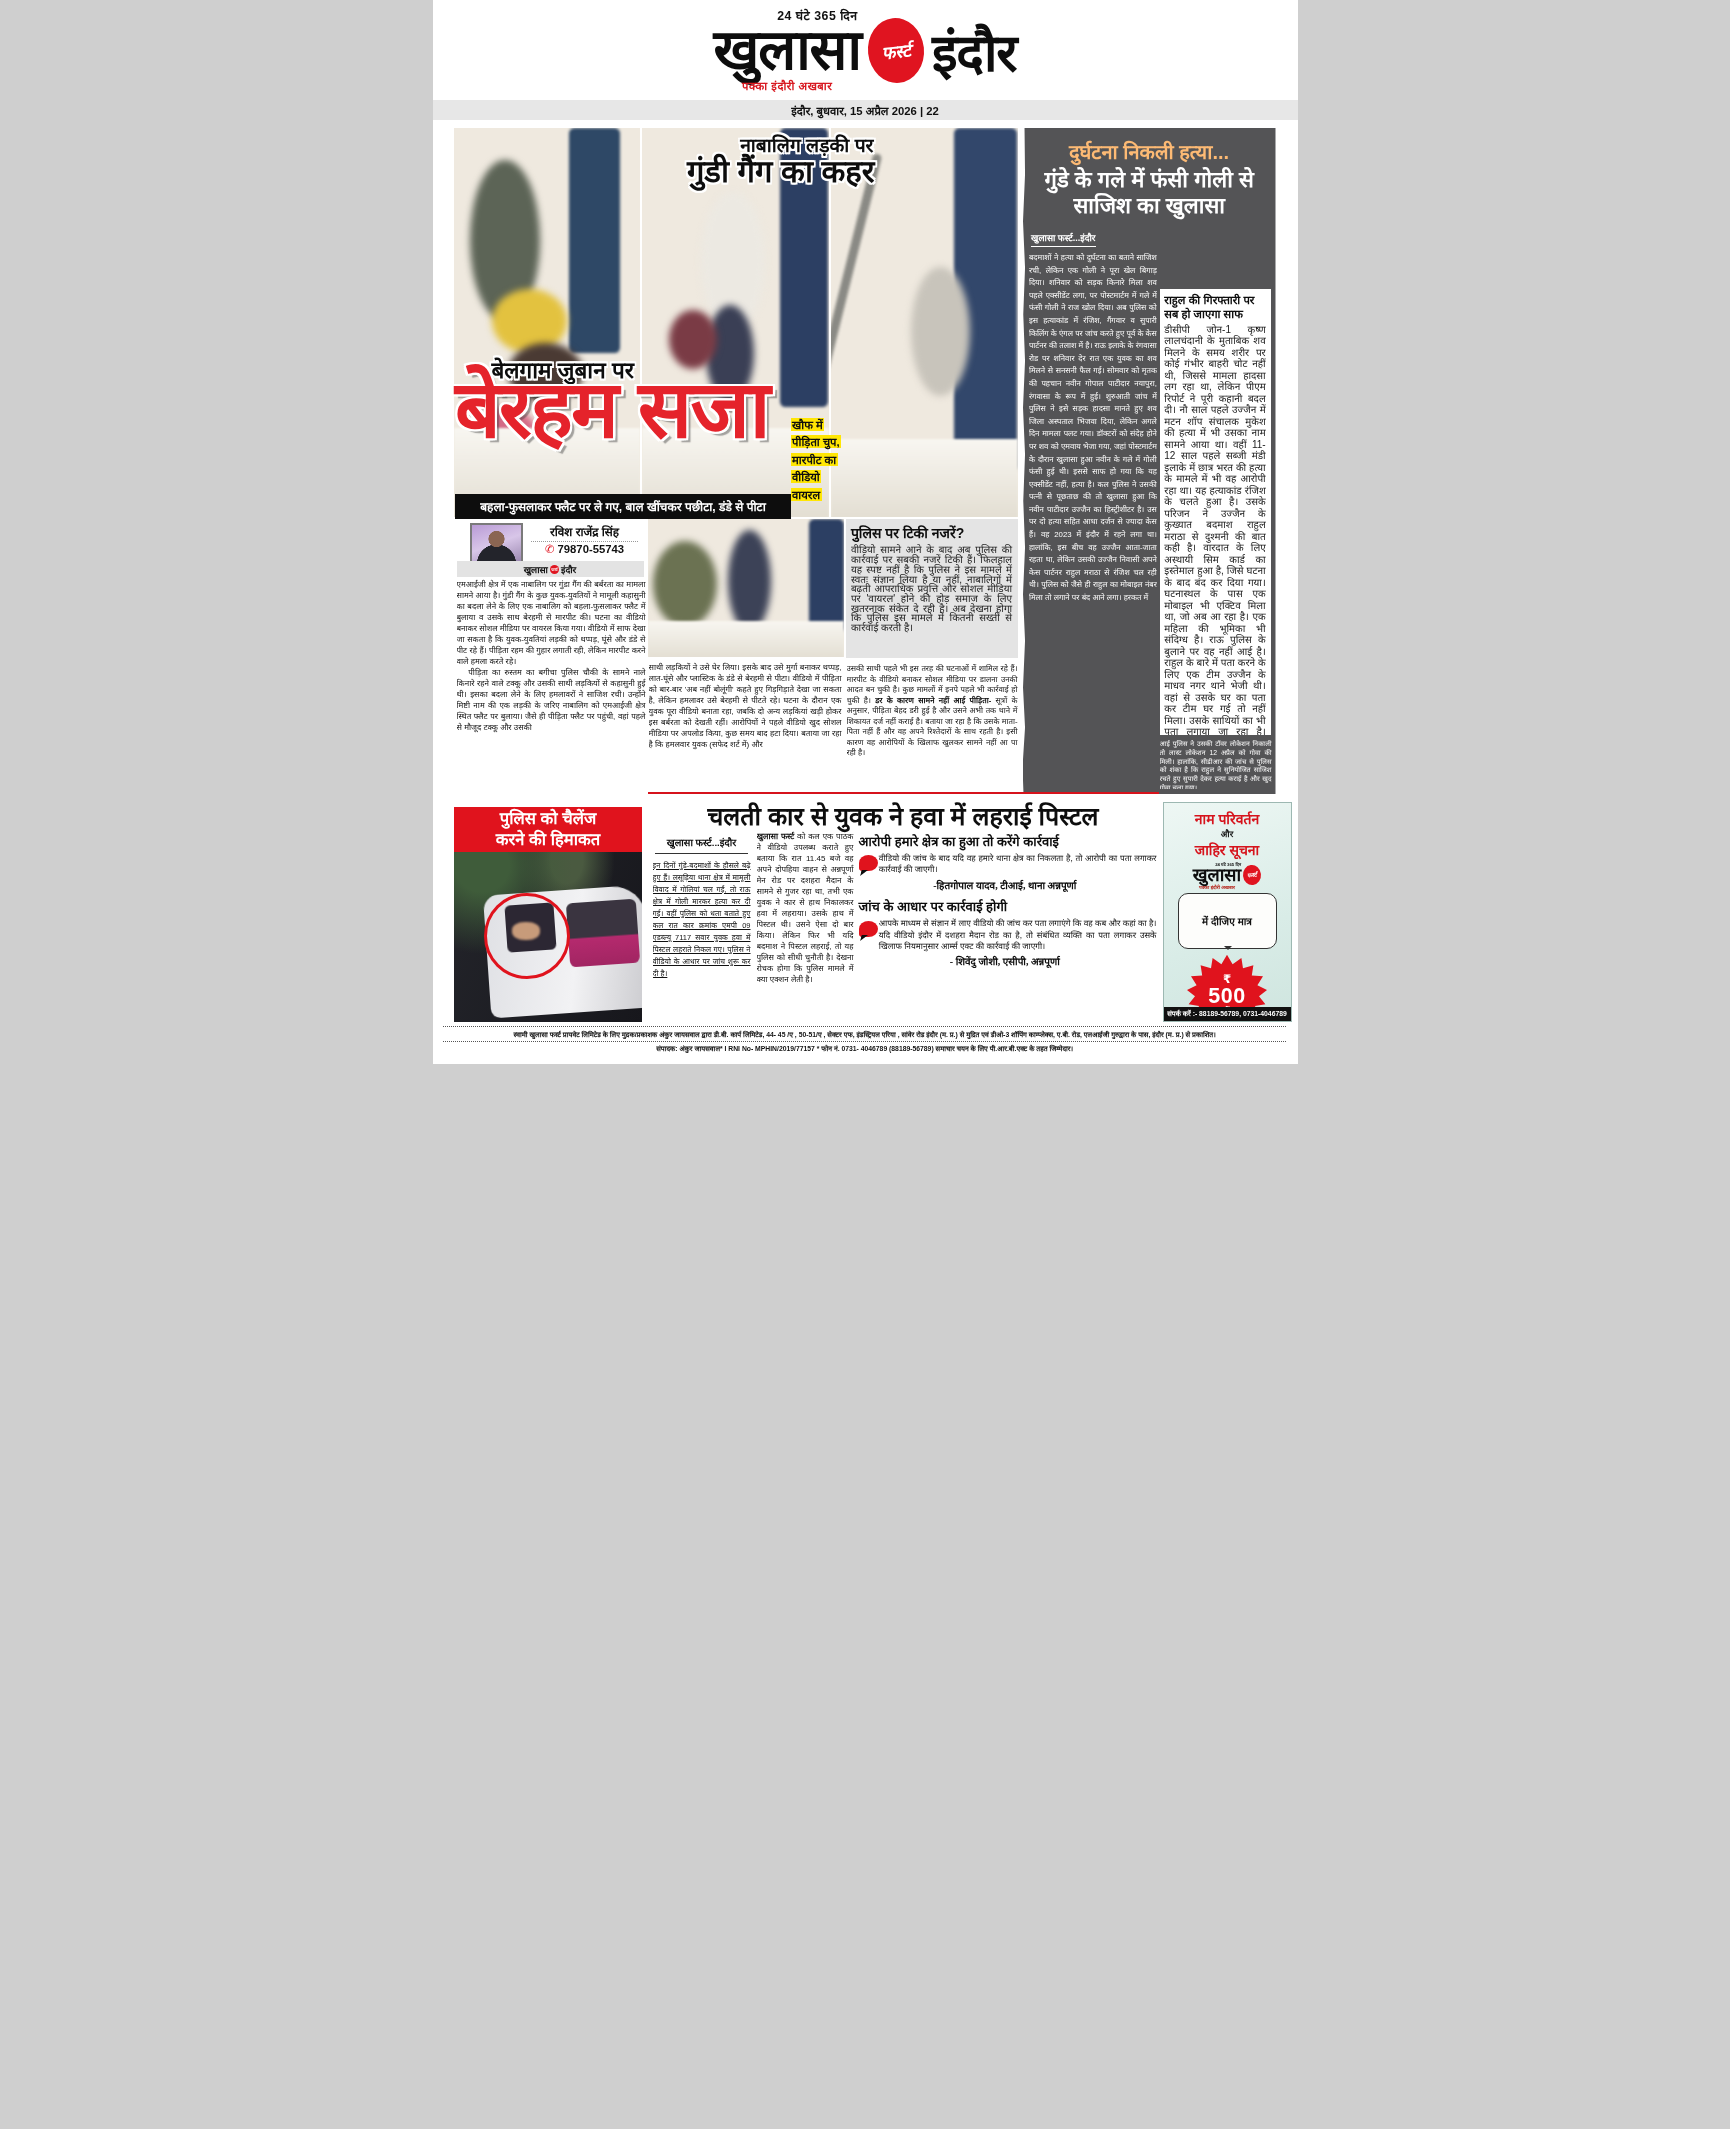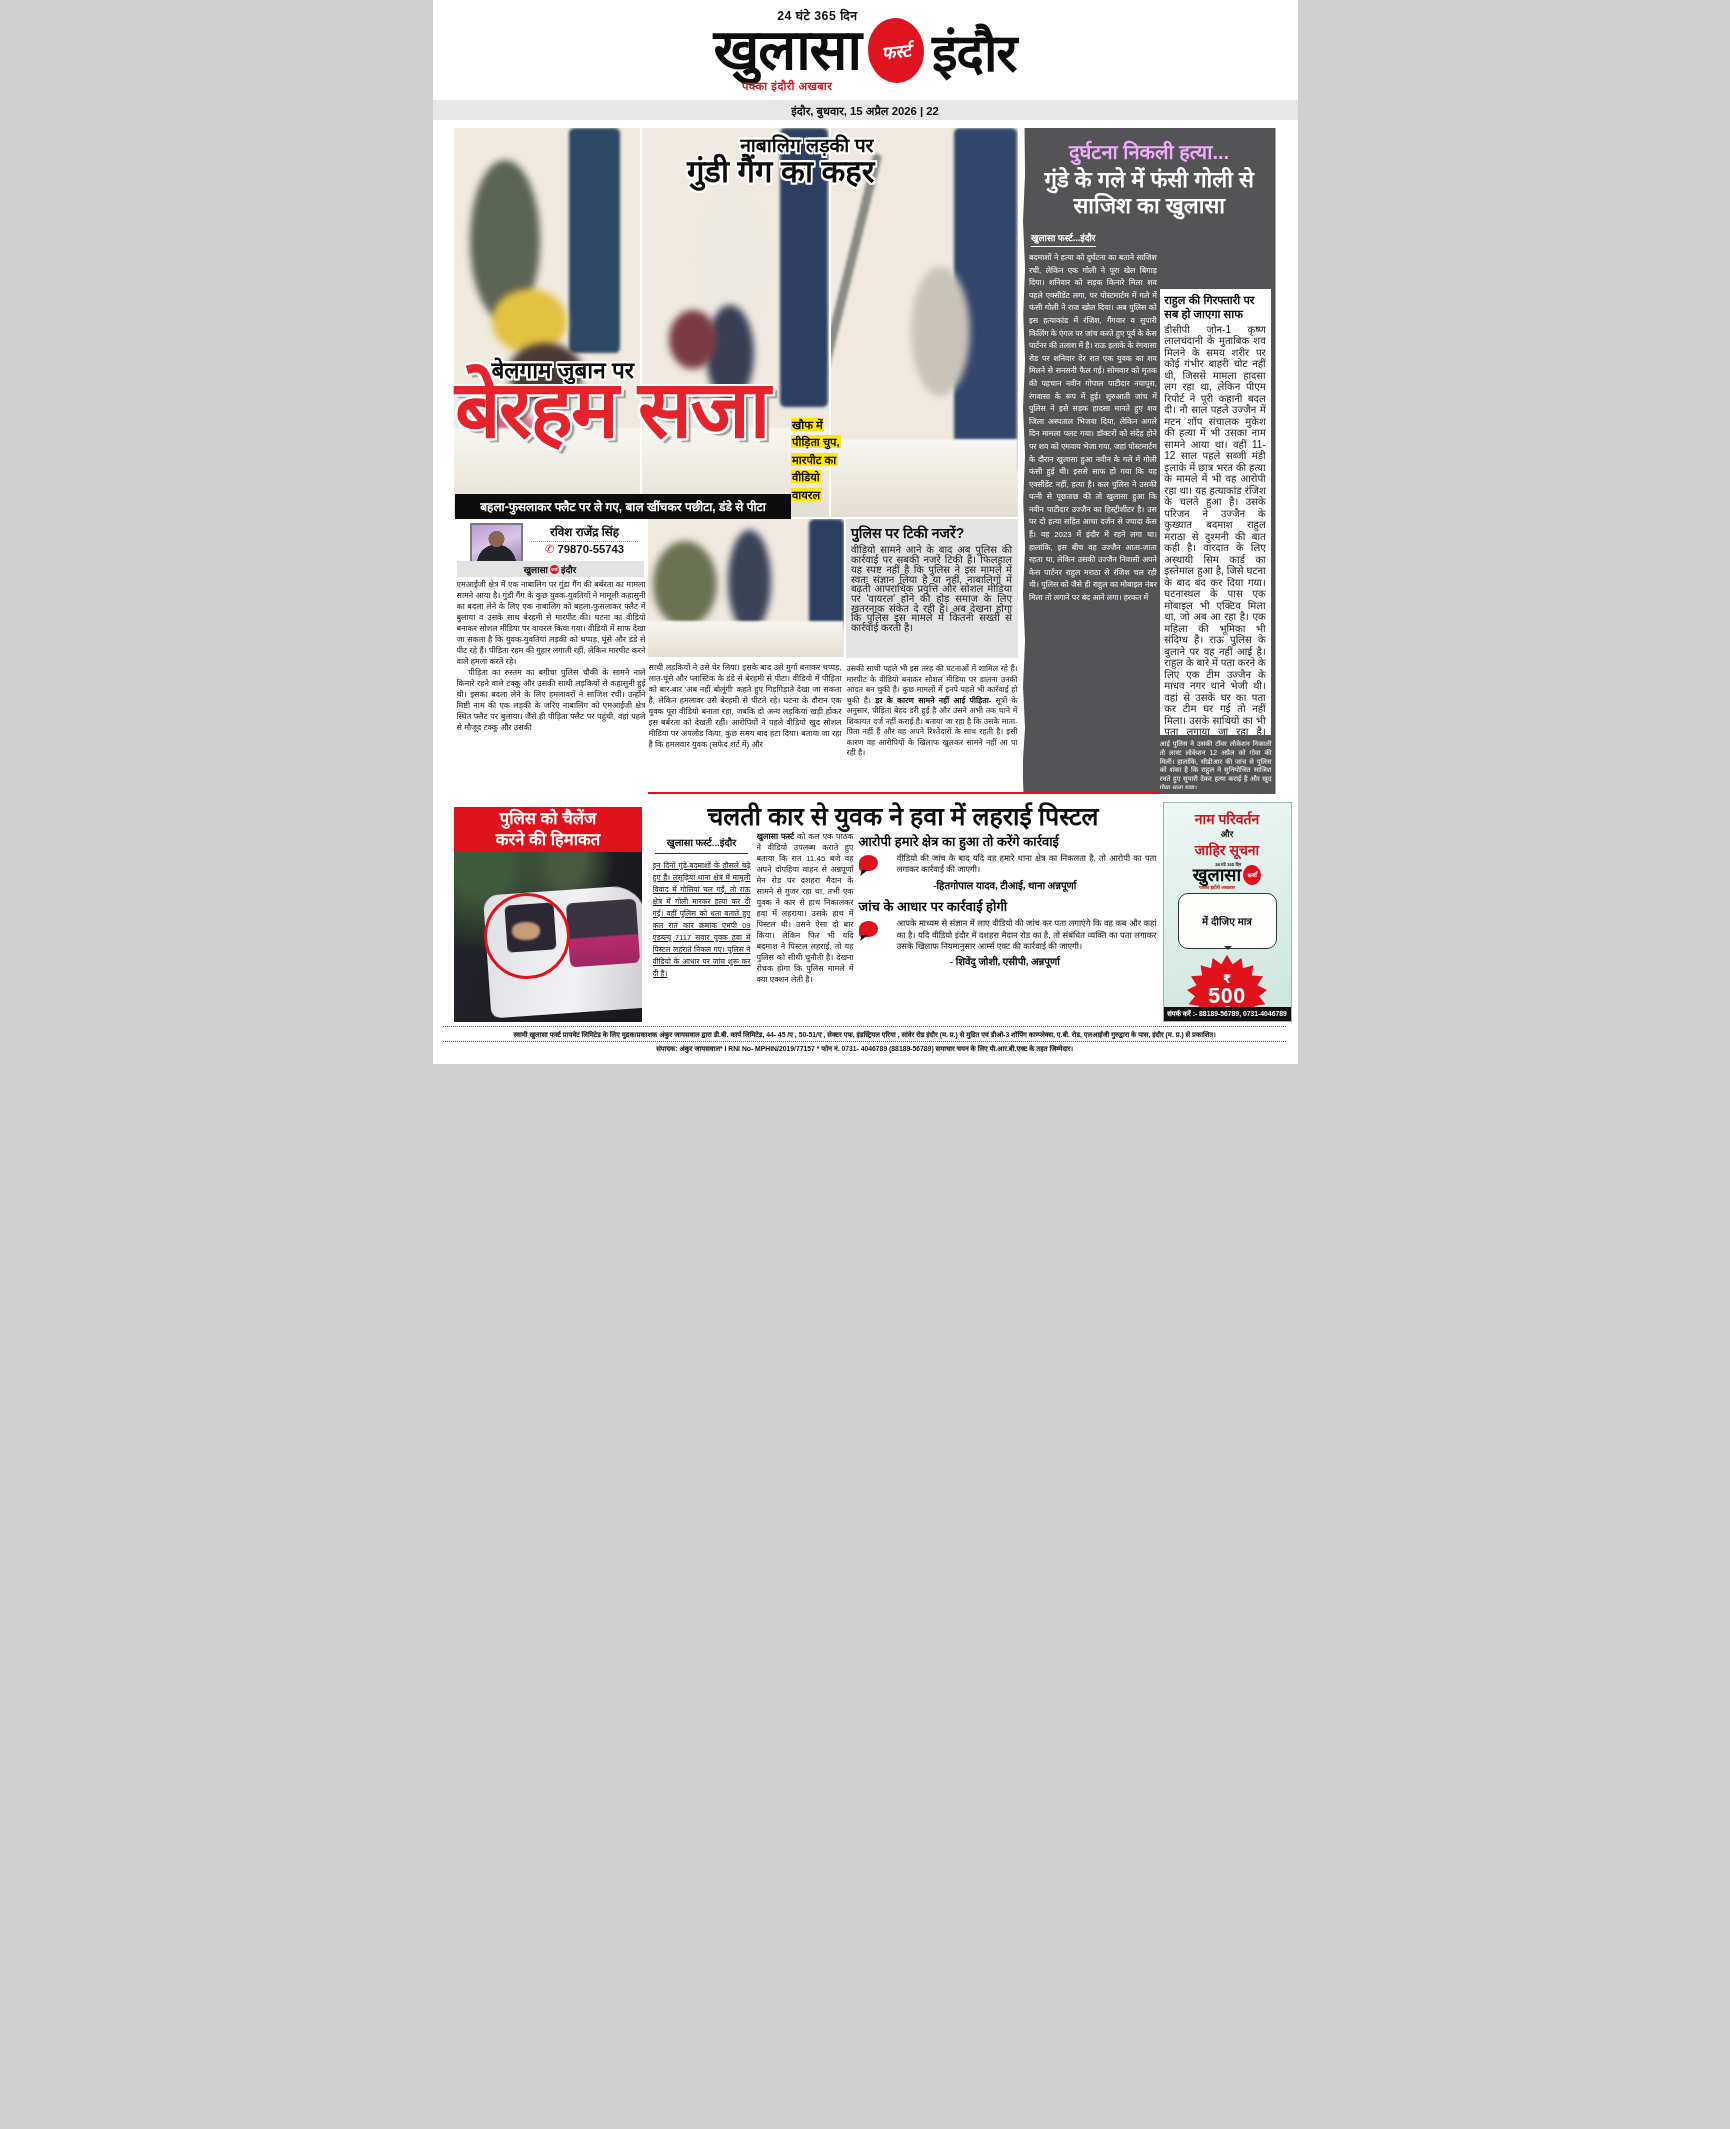--- a/index.html
+++ b/index.html
@@ -61,21 +61,21 @@
   .col3{left:414px;top:664px;width:171px;height:121px;font-size:7.8px;line-height:10.5px;}
   .indent{text-indent:11.8px;margin:0;}
   .noindent{margin:0;}
   .graybox{left:413px;top:519px;width:172px;height:139px;background:#e4e4e4;padding:4.3px 5.4px;box-sizing:border-box;}
   .graybox h3{margin:0 0 3.2px 0;font-size:14px;font-weight:900;color:#0d0d0d;}
   .graybox p{margin:0;font-size:10px;line-height:9.7px;color:#222;text-align:justify;}
 
   
   .darkbox{left:590px;top:128px;width:253px;height:666px;background:#545456;color:#fff;
     clip-path:polygon(0.8% 0,100% 0,100% 100%,0.4% 100%,0 96%,1% 90%,0.2% 84%,1% 77%,0.2% 70%,1% 63%,0.3% 56%,1% 49%,0.2% 42%,1% 35%,0.3% 28%,1% 21%,0.2% 14%,1% 7%);}
-  .d-kicker{position:absolute;left:0;top:9.7px;width:100%;text-align:center;font-size:20px;font-weight:900;color:#f0abfc;}
+  .d-kicker{position:absolute;left:0;top:9.7px;width:100%;text-align:center;font-size:20px;font-weight:900;color:#fdba74;}
   .d-head{position:absolute;left:3.2px;top:39px;width:247px;text-align:center;font-size:22px;line-height:1.18;font-weight:900;color:#fff;}
   .d-byline{position:absolute;left:8.6px;top:103px;font-size:9px;font-weight:700;border-bottom:1.1px solid #fff;padding-bottom:2.1px;}
   .d-col{position:absolute;left:6.4px;top:124px;width:128px;height:536px;font-size:7.8px;line-height:12.6px;text-align:justify;overflow:hidden;}
   .d-white{position:absolute;left:137px;top:161px;width:111px;height:446px;background:#fff;color:#1a1a1a;padding:4.3px 4.8px;box-sizing:border-box;overflow:hidden;}
   .d-white h3{margin:0 0 2.1px 0;font-size:11.3px;line-height:1.25;font-weight:900;color:#0d0d0d;}
   .d-white p{margin:0;font-size:10px;line-height:11.5px;text-align:justify;}
   .d-tail{position:absolute;left:137px;top:612px;width:112px;height:49px;font-size:6.8px;line-height:8.8px;text-align:justify;overflow:hidden;}
 
   
   .red-rule{left:215px;top:792px;width:511px;height:2.1px;background:#d6131c;}
@@ -90,21 +90,21 @@
   .car-rear{position:absolute;left:114px;top:49px;width:70px;height:64px;background:linear-gradient(#3a3440 55%,#b52a6e 56%,#a12562 100%);border-radius:6.4px;transform:rotate(-4deg);filter:blur(0.5px);}
   .car-hand{position:absolute;left:58px;top:70px;width:28px;height:18px;background:#c79b7a;border-radius:45%;filter:blur(1.1px);}
   .ring{position:absolute;left:30px;top:41px;width:80px;height:80px;border:3.8px solid #e0131d;border-radius:50%;}
   .b-byline{font-size:9.7px;font-weight:900;text-align:center;color:#0d0d0d;}
   .b-byline-rule{border-top:1.1px solid #333;margin:4.3px 2.1px 5.4px 2.1px;}
   .b-colA{left:220px;top:836px;width:98px;height:186px;}
   .b-colA .bodytxt,.b-colB .bodytxt{font-size:7.5px;line-height:12px;text-decoration:underline;}
   .b-colB{left:324px;top:831px;width:97px;height:185px;}
   .b-colC{left:426px;top:832px;width:298px;height:190px;}
   .qhead{font-size:13px;font-weight:900;color:#0d0d0d;margin:0 0 3.2px 0;}
-  .qrow{display:flex;gap:19px;margin-bottom:2.1px;}
+  .qrow{display:flex;gap:1px;margin-bottom:2.1px;}
   .qicon{flex:0 0 19.3px;width:19.3px;height:16px;background:#e0131d;border-radius:50% 50% 50% 3.2px;position:relative;margin-top:2.1px;}
   .qicon:after{content:"";position:absolute;left:2.1px;bottom:-4.3px;border:3.2px solid transparent;border-top-color:#0d0d0d;border-left-color:#0d0d0d;transform:skewX(-18deg);}
   .qtext{font-size:8.3px;line-height:11.3px;color:#111;text-align:justify;}
   .qattr{text-align:center;font-size:10px;font-weight:900;color:#0d0d0d;margin:1.1px 5.4px 5.4px 0;font-family:Liberation Serif, serif;}
 
   
   .adbox{left:730px;top:802px;width:129px;height:220px;background:linear-gradient(160deg,#eef7f4 0%,#d9ece7 60%,#cfe5df 100%);border:0.5px solid #9db8b2;box-sizing:border-box;overflow:hidden;text-align:center;}
   .ad-l1{font-size:14px;font-weight:900;color:#d6131c;margin-top:6px;}
   .ad-l2{font-size:8.6px;font-weight:900;color:#111;}
   .ad-l3{font-size:14px;font-weight:900;color:#d6131c;}

